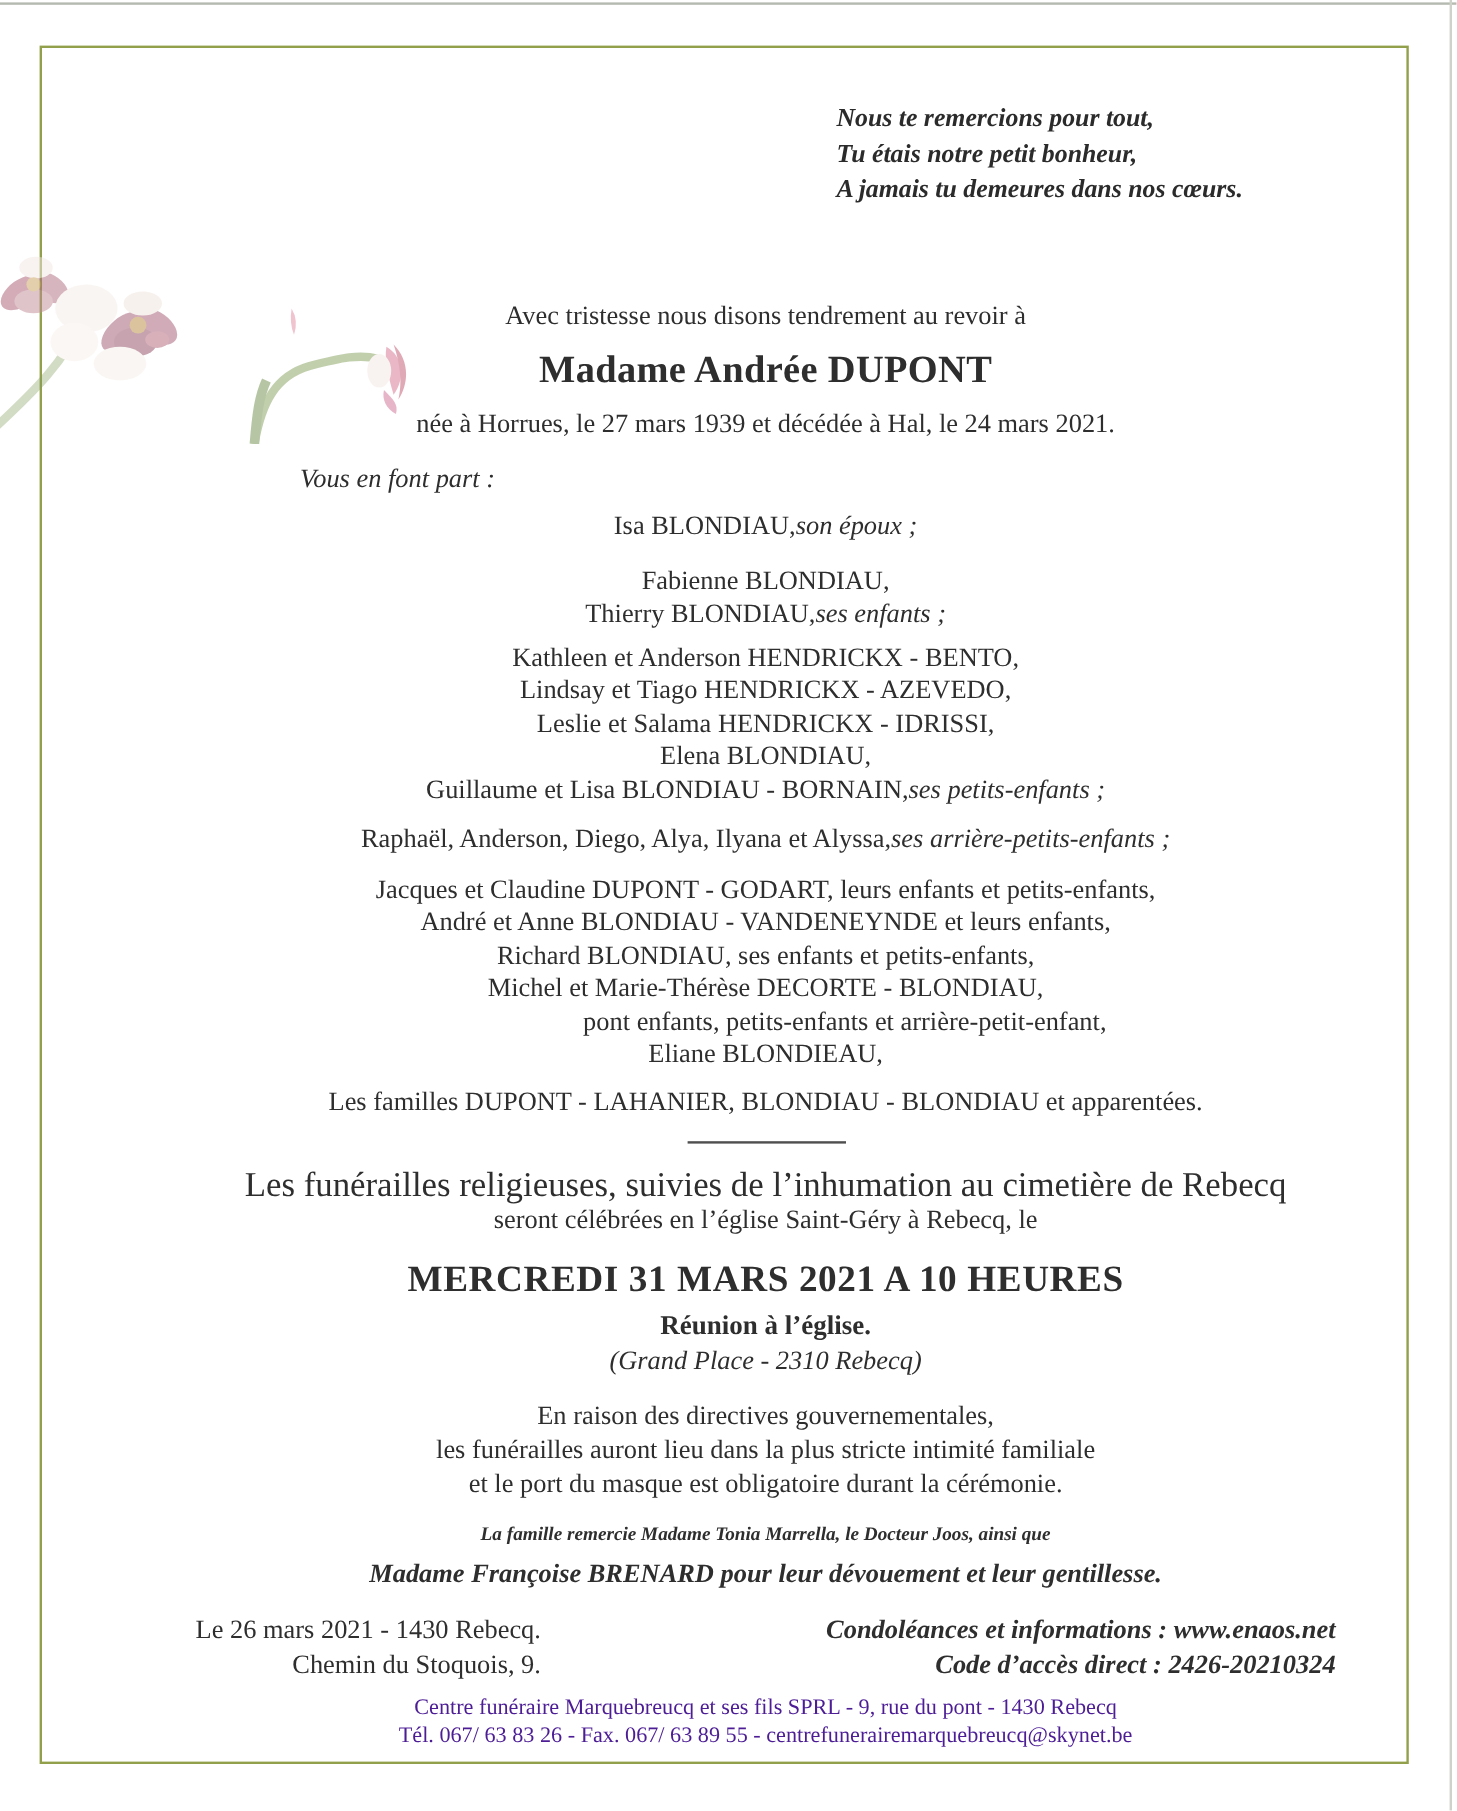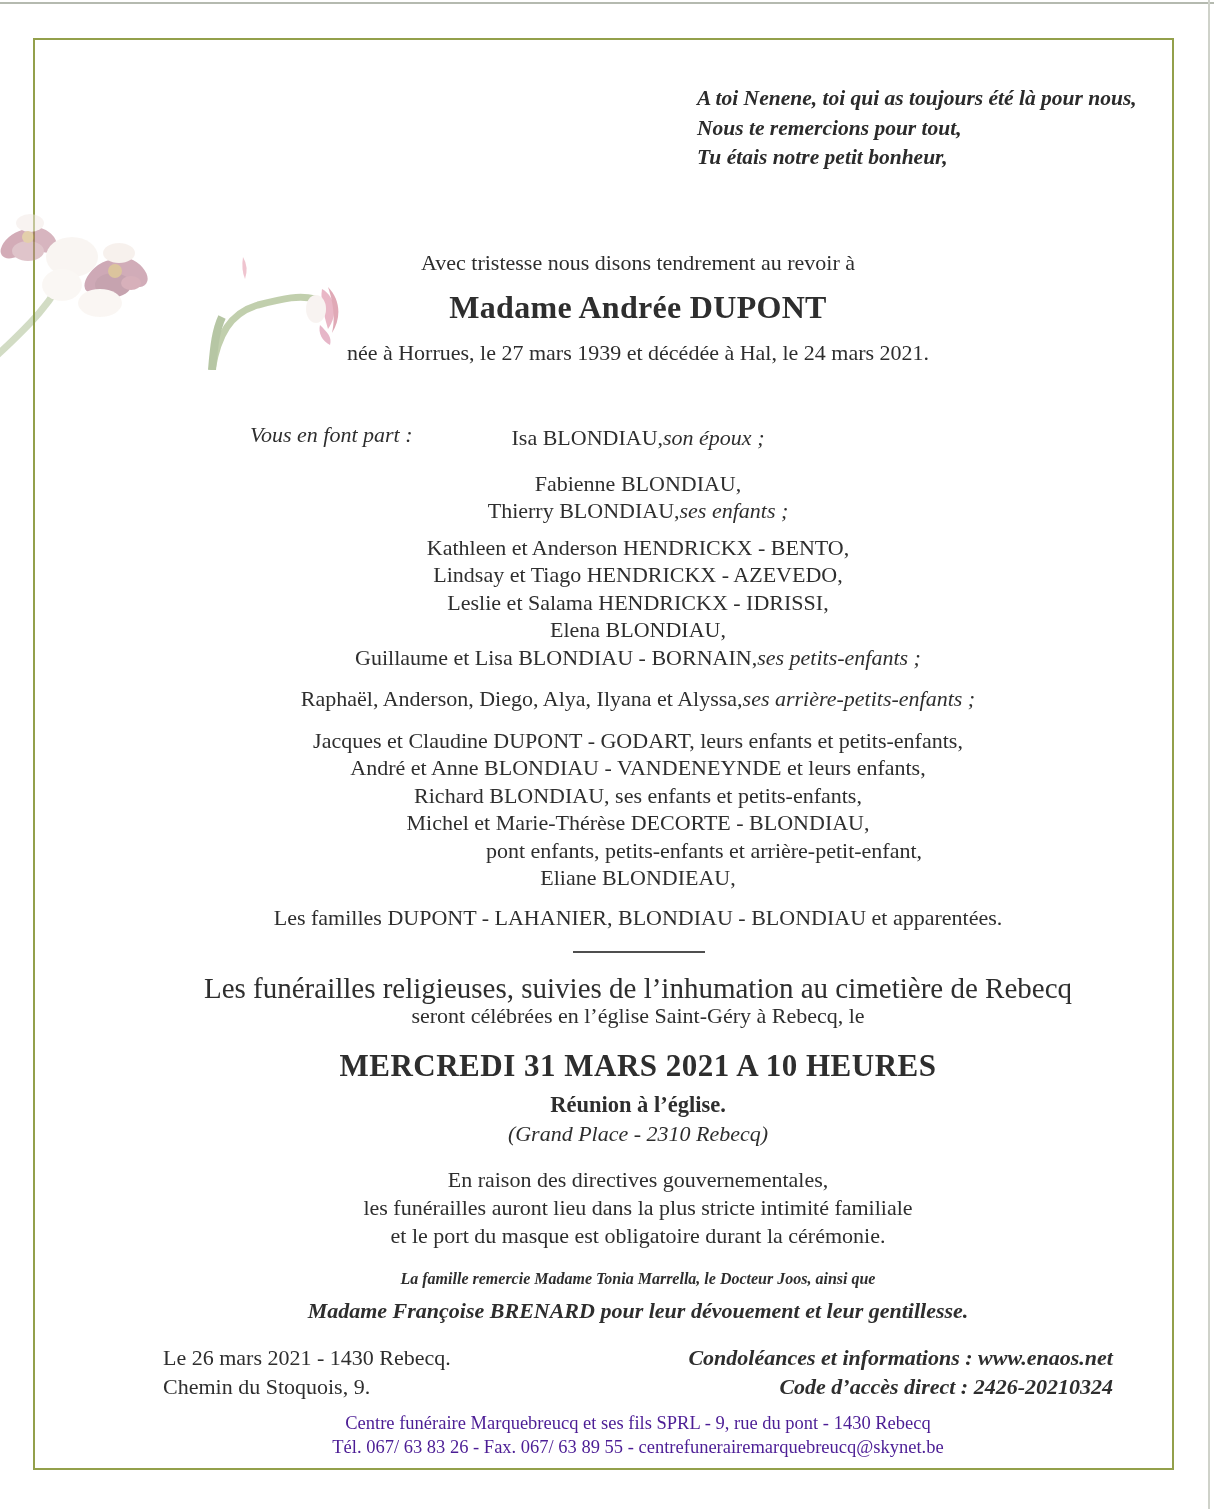--- a/index.html
+++ b/index.html
@@ -10,39 +10,39 @@
   .scan-line-right{position:absolute;top:0;right:4px;width:2px;height:100%;background:#cfd2ca;}
   .frame{position:absolute;left:33px;top:38px;width:1141px;height:1432px;
          border:2px solid #93a04b;box-sizing:border-box;}
   .orchid{position:absolute;left:0;top:195px;}
   .epigraph{position:absolute;left:697px;top:84px;font-size:21.5px;line-height:29.5px;
             font-weight:bold;font-style:italic;color:#2b2b2b;}
   .center-col{position:absolute;left:163px;width:950px;text-align:center;}
   .lead{top:250px;font-size:22px;}
   .name{top:289px;font-size:32px;font-weight:bold;letter-spacing:0.3px;}
   .dates{top:340px;font-size:22px;}
-  .announce{position:absolute;left:250px;top:386px;font-size:22px;font-style:italic;margin-top:36px;}
+  .announce{position:absolute;left:250px;top:386px;font-size:22px;font-style:italic;}
   .family{position:absolute;left:163px;top:424px;width:950px;font-size:22px;line-height:27.5px;}
   .frow{display:flex;justify-content:center;}
   .fname{white-space:pre;}
   .frel{font-style:italic;white-space:pre;}
   .g18{margin-top:18px;} .g9{margin-top:9px;} .g14{margin-top:14px;} .g12{margin-top:12px;}
   .indent .fname{padding-left:132px;}
   .divider{position:absolute;left:573px;top:951px;width:132px;height:0;border-top:2px solid #4f4f4f;}
   .cer1{top:972px;font-size:29px;}
   .cer2{top:1003px;font-size:22px;}
   .datetime{top:1048px;font-size:31px;font-weight:bold;letter-spacing:0.5px;}
   .meeting{top:1092px;font-size:22.5px;font-weight:bold;}
   .churchaddr{top:1121px;font-size:22px;font-style:italic;}
   .covid1{top:1167px;font-size:22px;}
   .covid2{top:1195px;font-size:22px;}
   .covid3{top:1223px;font-size:22px;}
   .thanks1{top:1270px;font-size:16px;font-weight:bold;font-style:italic;}
   .thanks2{top:1298px;font-size:22px;font-weight:bold;font-style:italic;}
-  .fleft{position:absolute;left:163px;top:1344px;font-size:22px;line-height:28.5px;}
+  .fleft{position:absolute;left:163px;top:1344px;font-size:22px;line-height:28.5px;text-align:right;}
   .fright{position:absolute;left:163px;top:1344px;width:950px;text-align:right;
           font-size:22px;line-height:28.5px;font-weight:bold;font-style:italic;}
   .fhome{top:1412px;font-size:18.5px;line-height:23.5px;color:#4c1d95;}
 </style>
 </head>
 <body>
 
 <div class="page">
 
   <div class="scan-line-top"></div>
@@ -76,23 +76,23 @@
       <g transform="translate(322,112)">
         <path d="M0,-18 C14,-10 16,8 6,22 C2,8 -2,-6 0,-18z" fill="#d4718e"></path>
         <path d="M6,-20 C18,-8 20,10 10,26 C14,8 10,-8 6,-20z" fill="#c2566f"></path>
         <ellipse cx="-6" cy="2" rx="10" ry="14" fill="#f3e9e4"></ellipse>
         <path d="M-2,18 C6,26 10,30 8,38 C0,34 -4,26 -2,18z" fill="#cf6f92"></path>
       </g>
     </g>
   </svg>
 
   <div class="epigraph">
-    <div>A toi Nenene, toi qui as toujours été là pour nous,</div>
     <div>Nous te remercions pour tout,</div>
     <div>Tu étais notre petit bonheur,</div>
+    <div>A jamais tu demeures dans nos cœurs.</div>
   </div>
 
   <div class="center-col lead">Avec tristesse nous disons tendrement au revoir à</div>
   <div class="center-col name">Madame Andrée DUPONT</div>
   <div class="center-col dates">née à Horrues, le 27 mars 1939 et décédée à Hal, le 24 mars 2021.</div>
   <div class="announce">Vous en font part :</div>
 
   <div class="family">
     <div class="frow">
       <span class="fname">Isa BLONDIAU,</span>

